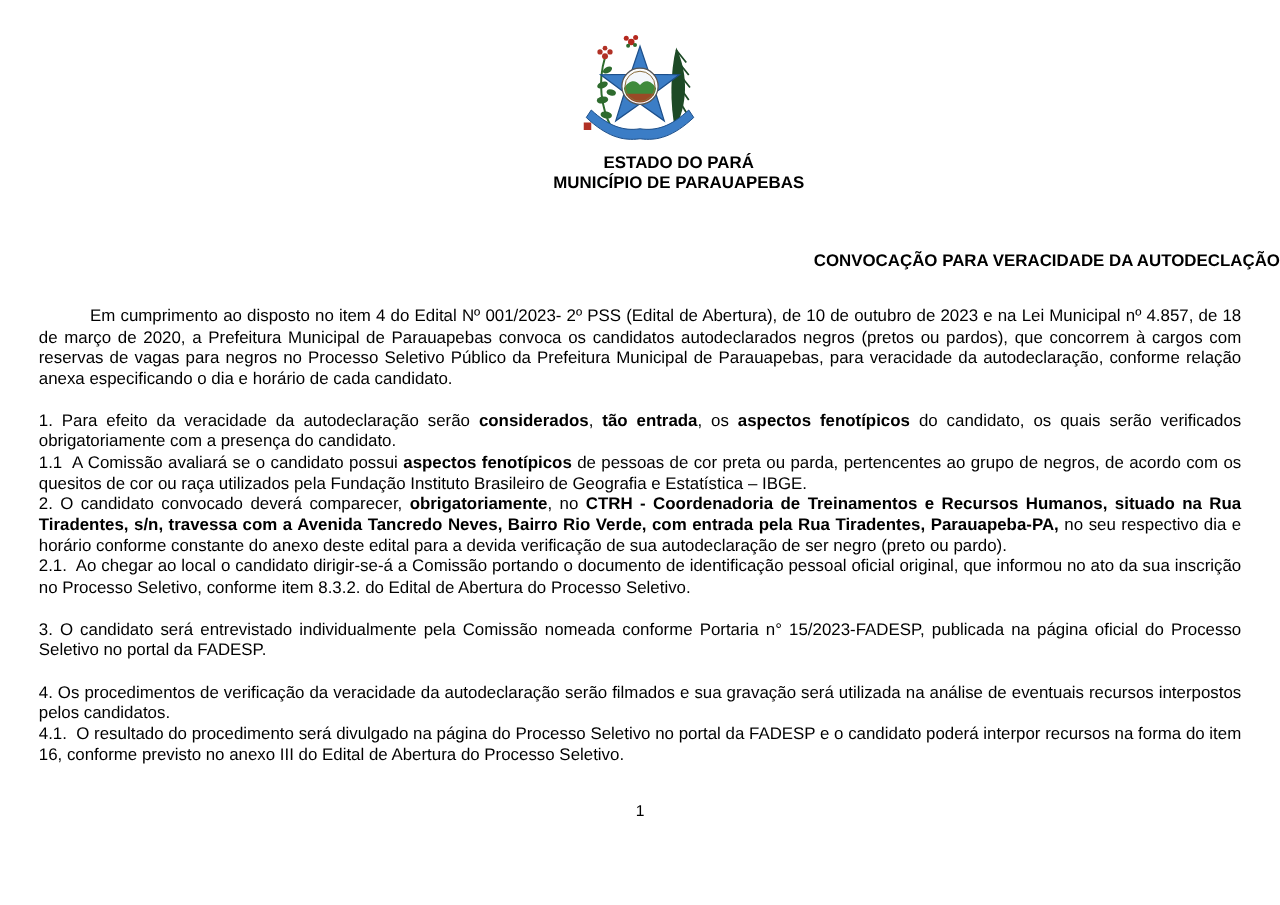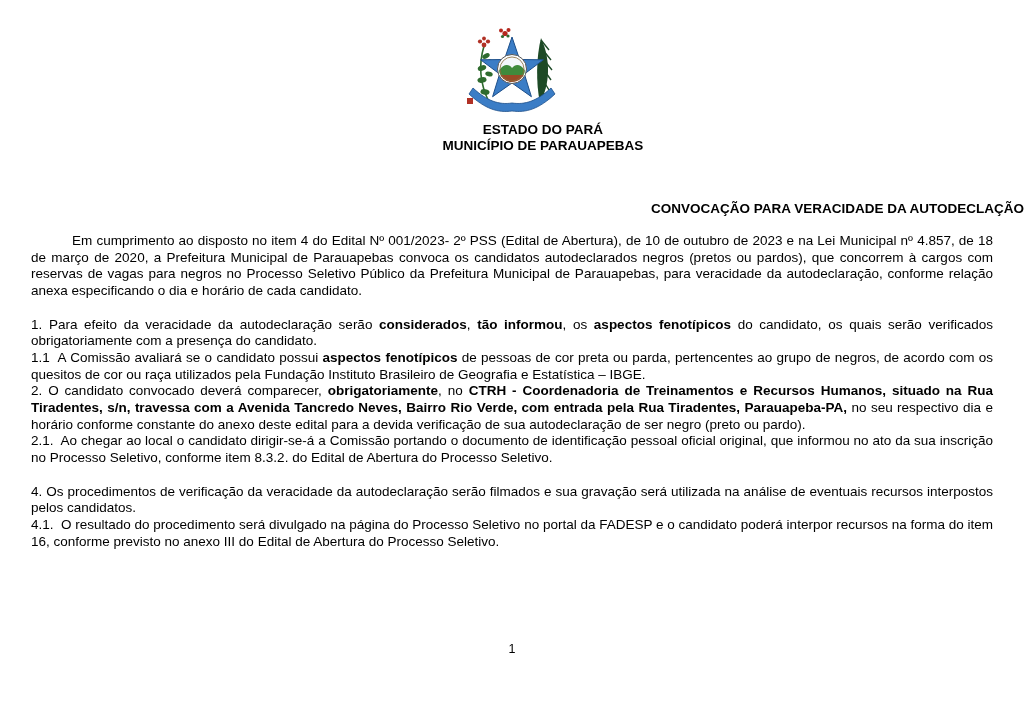--- a/index.html
+++ b/index.html
@@ -46,21 +46,21 @@
     position: absolute;
     top: 233px;
     left: 31px;
     width: 962px;
     font-size: 13.5px;
     line-height: 16.7px;
     text-align: justify;
   }
   .body-block p { margin: 0; }
   .body-block p.space { margin-top: 16.7px; }
-  .body-block p.indent { text-indent: 41px; }
+  .body-block p.indent { text-indent: 41px; margin-top: 12px; }
   .body-block span.bold { font-weight: 700; }
   .page-number {
     position: absolute;
     top: 642px;
     left: 0;
     width: 100%;
     text-align: center;
     font-size: 12.5px;
   }
   svg { display: block; }
@@ -130,23 +130,24 @@
 
   <div class="header-block">
     <div>ESTADO DO PARÁ</div>
     <div>MUNICÍPIO DE PARAUAPEBAS</div>
   </div>
 
   <div class="doc-title">CONVOCAÇÃO PARA VERACIDADE DA AUTODECLAÇÃO</div>
 
   <div class="body-block">
       <p class="indent"><span>Em cumprimento ao disposto no item 4 do Edital Nº 001/2023- 2º PSS (Edital de Abertura), de 10 de outubro de 2023 e na Lei Municipal nº 4.857, de 18 de março de 2020, a Prefeitura Municipal de Parauapebas convoca os candidatos autodeclarados negros (pretos ou pardos), que concorrem à cargos com reservas de vagas para negros no Processo Seletivo Público da Prefeitura Municipal de Parauapebas, para veracidade da autodeclaração, conforme relação anexa especificando o dia e horário de cada candidato.</span></p>
-      <p class="space"><span>1. Para efeito da veracidade da autodeclaração serão </span><span class="bold">considerados</span><span>, </span><span class="bold">tão informou</span><span>, os </span><span class="bold">aspectos fenotípicos</span><span> do candidato, os quais serão verificados obrigatoriamente com a presença do candidato.</span></p>
+      <p class="space"><span>1. Para efeito da veracidade da autodeclaração serão </span><span class="bold">considerados</span><span>, </span><span class="bold">tão entrada</span><span>, os </span><span class="bold">aspectos fenotípicos</span><span> do candidato, os quais serão verificados obrigatoriamente com a presença do candidato.</span></p>
       <p><span>1.1&nbsp; A Comissão avaliará se o candidato possui </span><span class="bold">aspectos fenotípicos</span><span> de pessoas de cor preta ou parda, pertencentes ao grupo de negros, de acordo com os quesitos de cor ou raça utilizados pela Fundação Instituto Brasileiro de Geografia e Estatística – IBGE.</span></p>
       <p><span>2. O candidato convocado deverá comparecer, </span><span class="bold">obrigatoriamente</span><span>, no </span><span class="bold">CTRH - Coordenadoria de Treinamentos e Recursos Humanos, situado na Rua Tiradentes, s/n, travessa com a Avenida Tancredo Neves, Bairro Rio Verde, com entrada pela Rua Tiradentes, Parauapeba-PA,</span><span> no seu respectivo dia e horário conforme constante do anexo deste edital para a devida verificação de sua autodeclaração de ser negro (preto ou pardo).</span></p>
       <p><span>2.1.&nbsp; Ao chegar ao local o candidato dirigir-se-á a Comissão portando o documento de identificação pessoal oficial original, que informou no ato da sua inscrição no Processo Seletivo, conforme item 8.3.2. do Edital de Abertura do Processo Seletivo.</span></p>
+      <p class="space"><span>3. O candidato será entrevistado individualmente pela Comissão nomeada conforme Portaria n° 15/2023-FADESP, publicada na página oficial do Processo Seletivo no portal da FADESP.</span></p>
       <p class="space"><span>4. Os procedimentos de verificação da veracidade da autodeclaração serão filmados e sua gravação será utilizada na análise de eventuais recursos interpostos pelos candidatos.</span></p>
       <p><span>4.1.&nbsp; O resultado do procedimento será divulgado na página do Processo Seletivo no portal da FADESP e o candidato poderá interpor recursos na forma do item 16, conforme previsto no anexo III do Edital de Abertura do Processo Seletivo.</span></p>
     </div>
 
   <div class="page-number">1</div>
 
 </div>
 
 </body></html>

